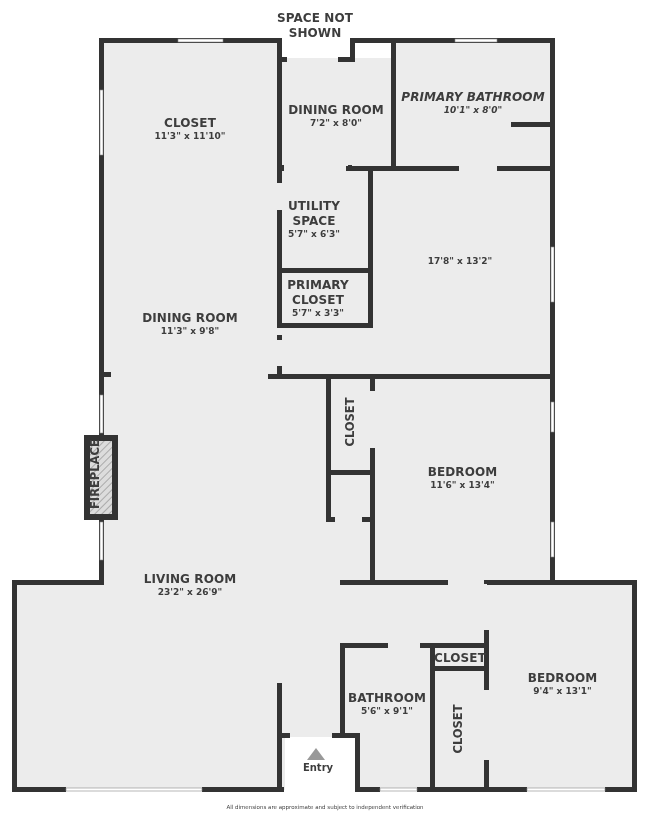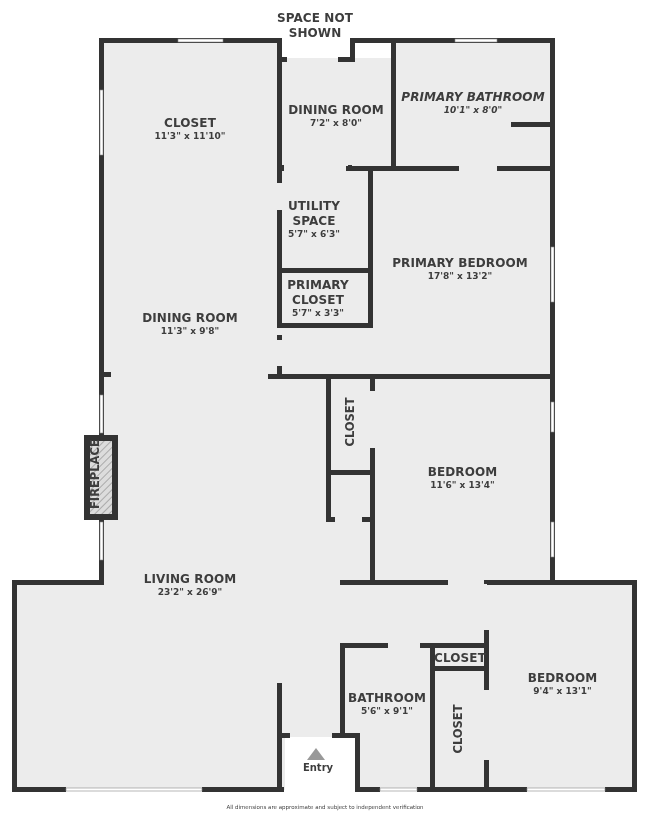--- a/index.html
+++ b/index.html
@@ -148,21 +148,20 @@
   <span class="dim">10'1" x 8'0"</span>
 </div>
 
 <div class="lbl" style="left:282px;top:199px;width:64px;">
   <span class="name">UTILITY</span>
   <span class="name">SPACE</span>
   <span class="dim">5'7" x 6'3"</span>
 </div>
 
 <div class="lbl" style="left:385px;top:256px;width:150px;">
-  <span class="name">PRIMARY BEDROOM</span>
   <span class="dim">17'8" x 13'2"</span>
 </div>
 
 <div class="lbl" style="left:282px;top:278px;width:72px;">
   <span class="name">PRIMARY</span>
   <span class="name">CLOSET</span>
   <span class="dim">5'7" x 3'3"</span>
 </div>
 
 <div class="lbl" style="left:125px;top:290px;width:130px;margin-top:21px;">

